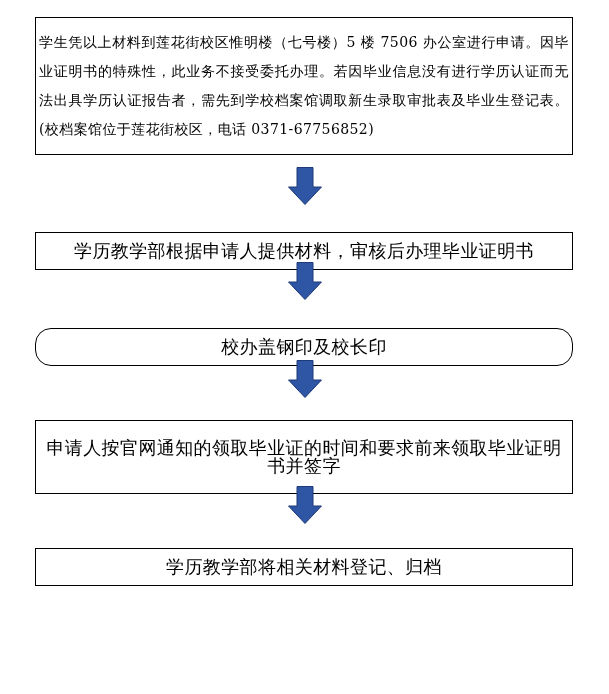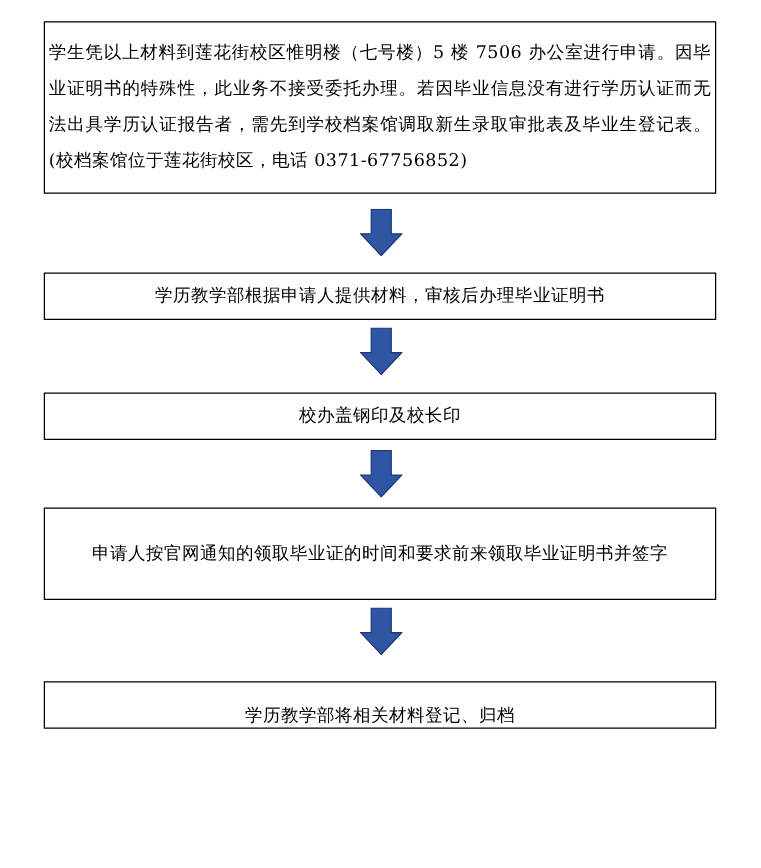--- a/index.html
+++ b/index.html
@@ -34,33 +34,34 @@
     font-size: 14px;
     line-height: 29px;
     text-align: justify;
     letter-spacing: 0.4px;
   }
   .box-center {
     display: flex;
     align-items: center;
     justify-content: center;
     text-align: center;
-    font-size: 14px;
+    font-size: 18px;
     letter-spacing: 0.4px;
+    margin-top: 14px;
   }
   .box-step2 { top: 218px; height: 38px; }
-  .box-step3 { top: 314px; height: 38px; }
+  .box-step3 { top: 314px; height: 38px; border-radius: 16px; }
   .box-step4 {
     top: 406px;
     height: 74px;
     flex-direction: column;
     gap: 9px;
     padding: 6px 10px;
   }
-  .box-step5 { top: 545px; height: 38px; align-items: flex-end; }
+  .box-step5 { top: 534px; height: 38px; }
   .box-step4 .line { line-height: 18px; }
   .warning-red { color: #e00000; }
   .arrow {
     position: absolute;
     left: 50%;
     transform: translateX(-50%);
     width: 34px;
     height: 38px;
     line-height: 0;
   }

